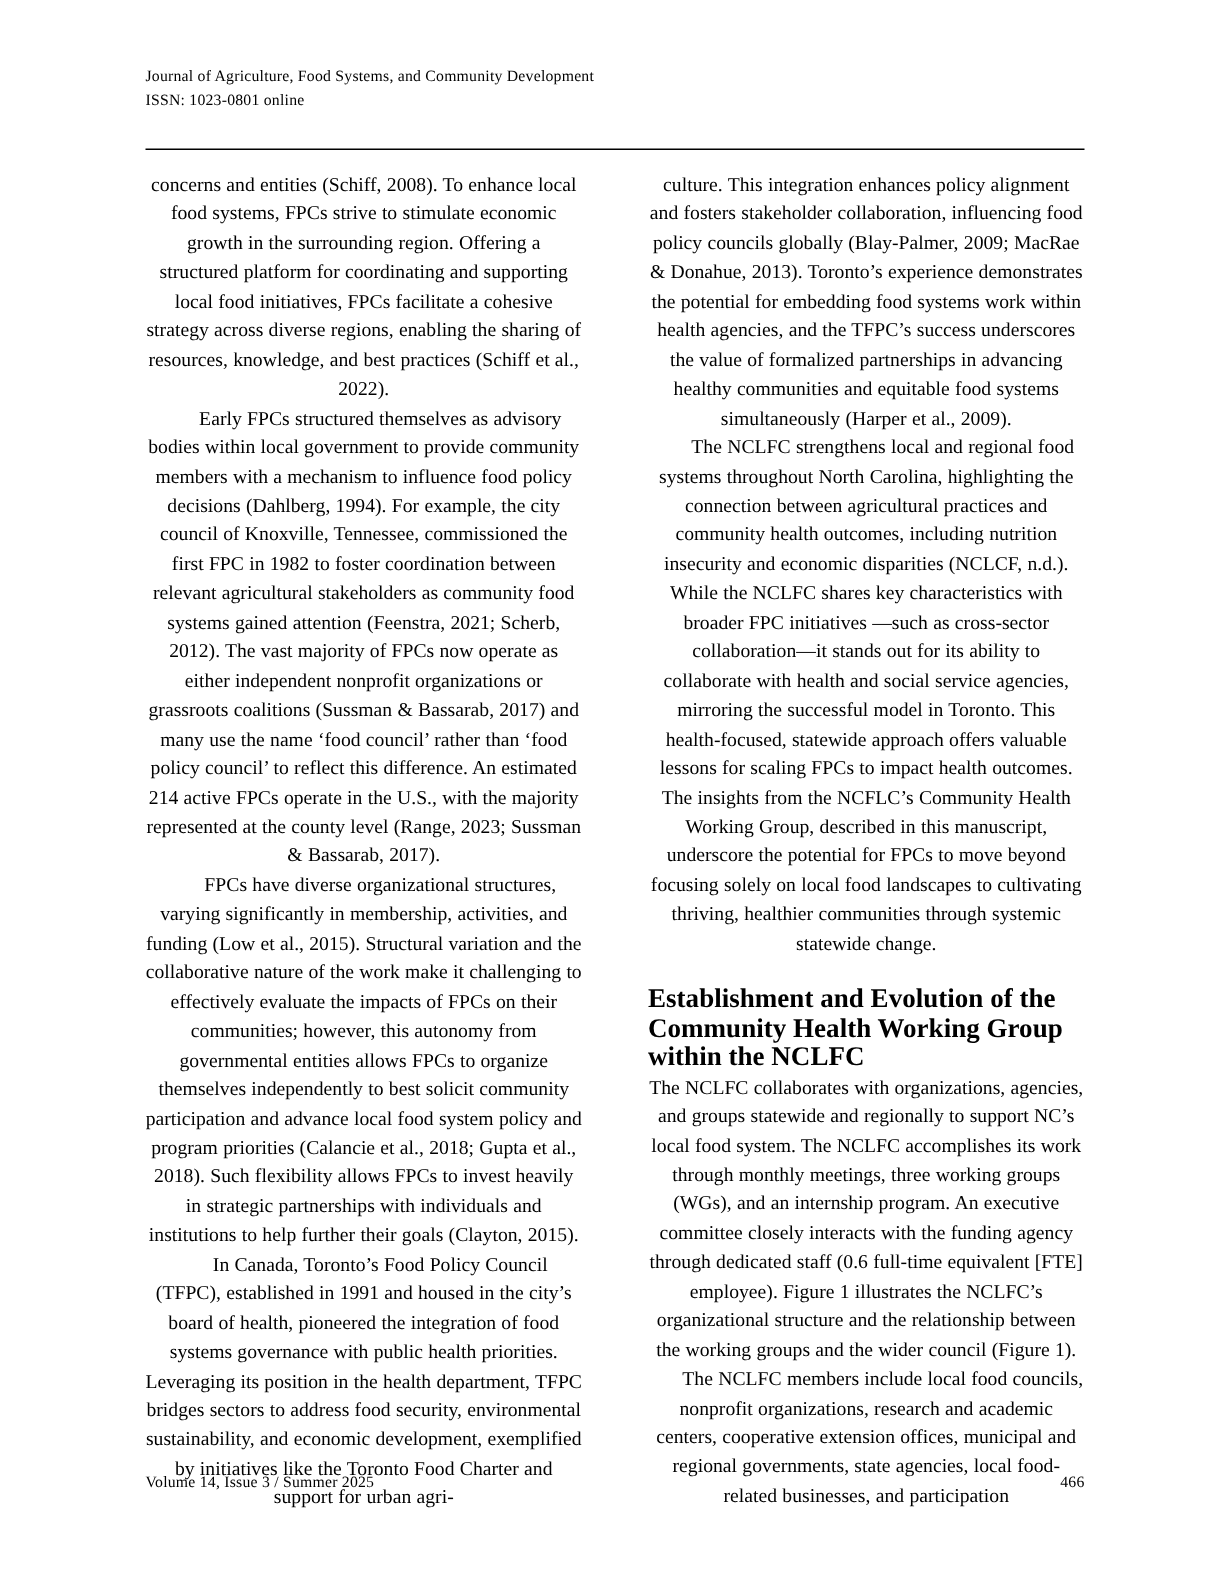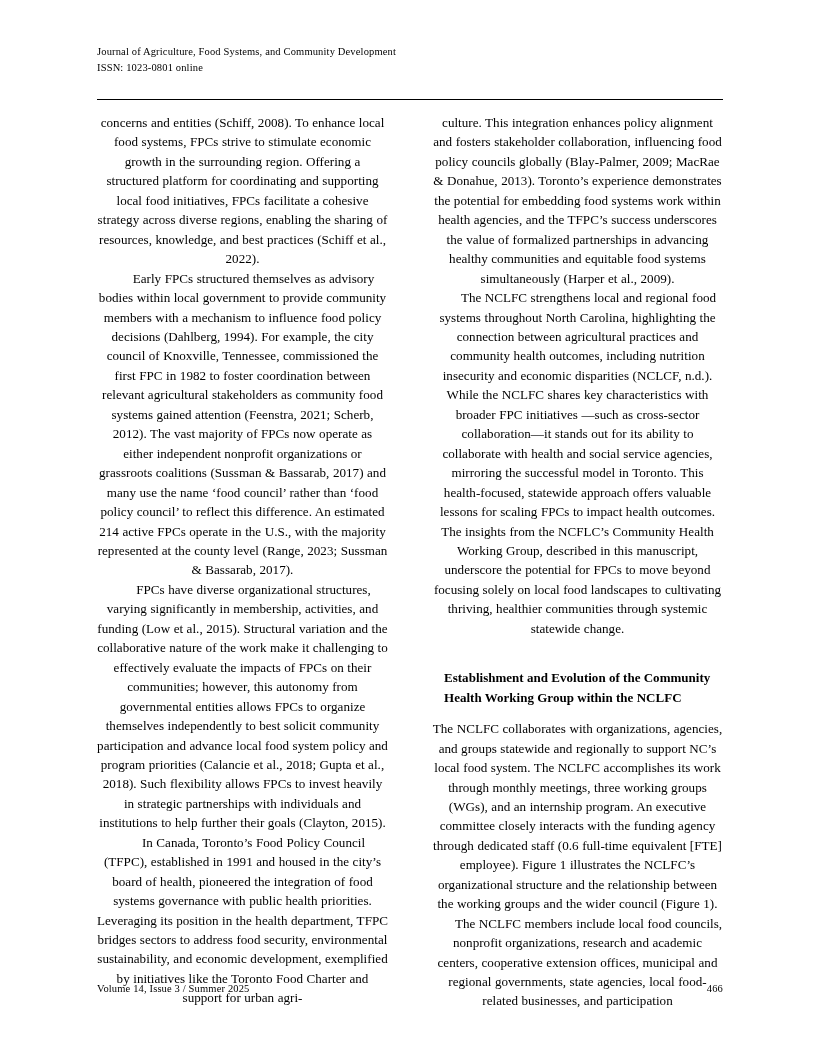--- a/index.html
+++ b/index.html
@@ -62,23 +62,23 @@
     font-size: 13.1px;
     line-height: 19.45px;
     text-align: center;
     letter-spacing: 0.02px;
     word-spacing: 0.2px;
   }
   .col p.indent {
     text-indent: 22px;
   }
   h2.section-head {
-    margin: 12px;
+    margin: 0;
     padding-top: 18px;
-    font-size: 13px;
+    font-size: 18px;
     line-height: 19.45px;
     font-weight: bold;
     letter-spacing: 0.02px;
   }
 
   
   .footer {
     position: absolute;
     left: 97px;
     top: 983px;

